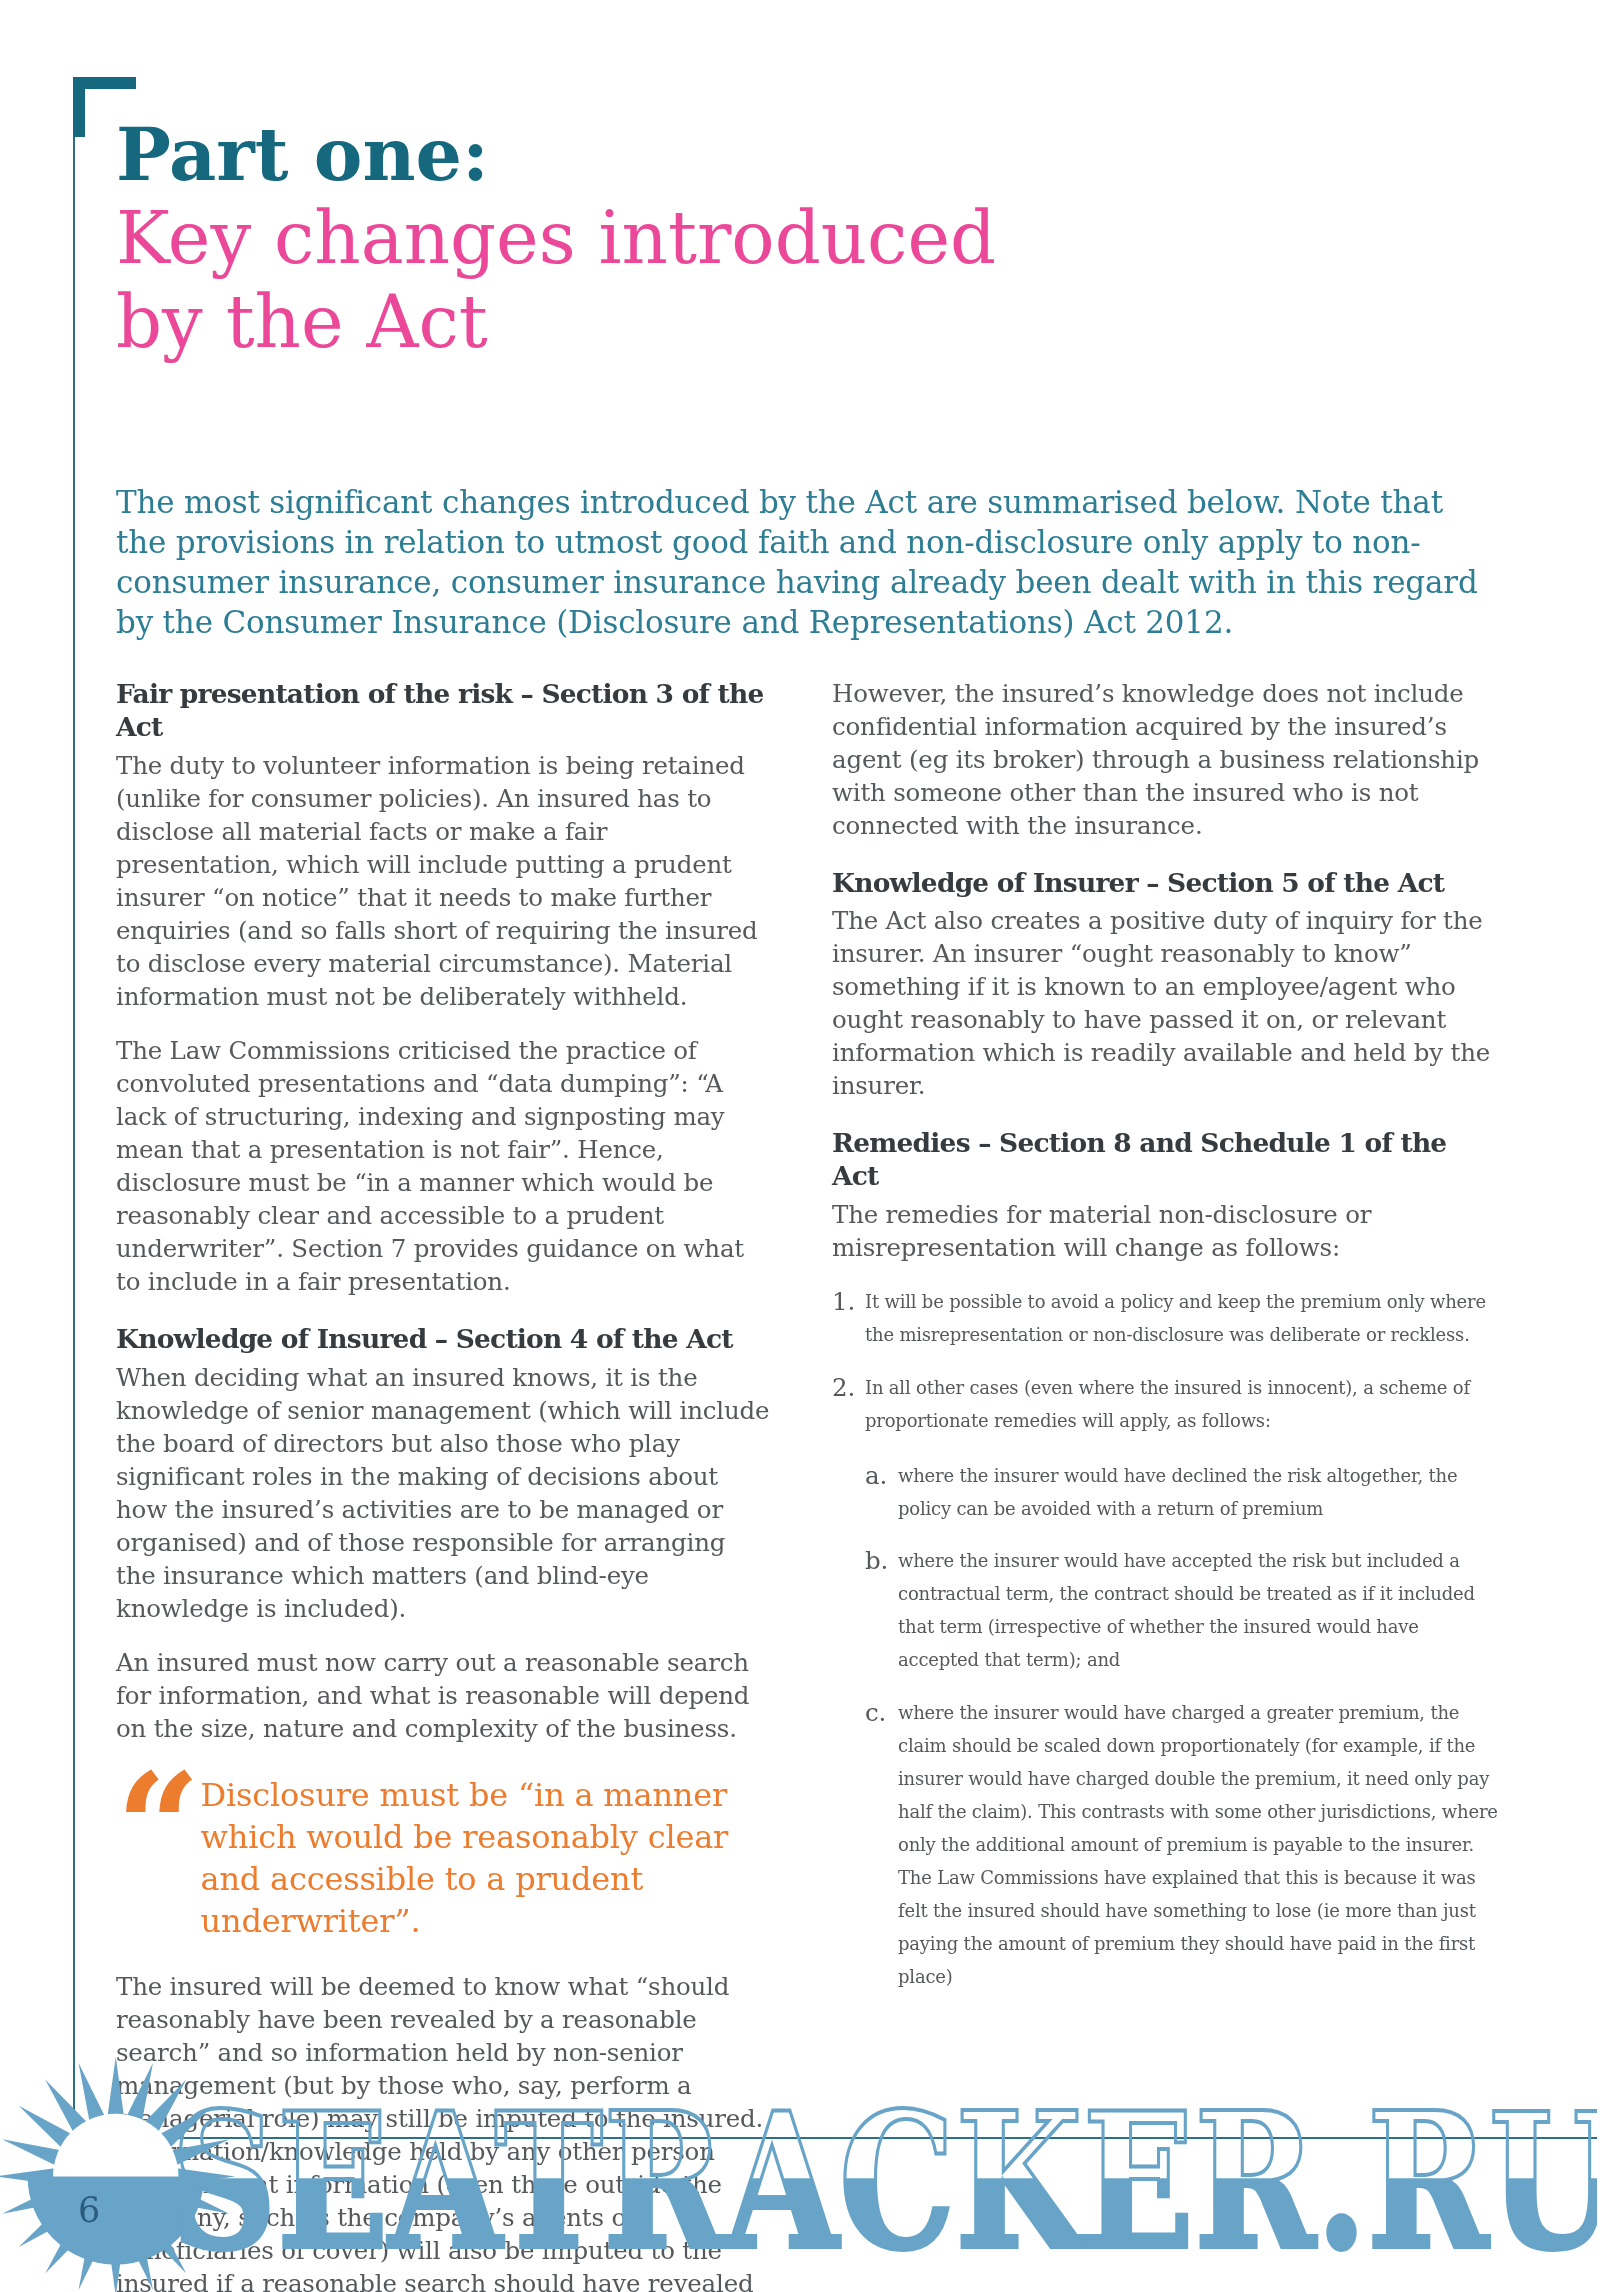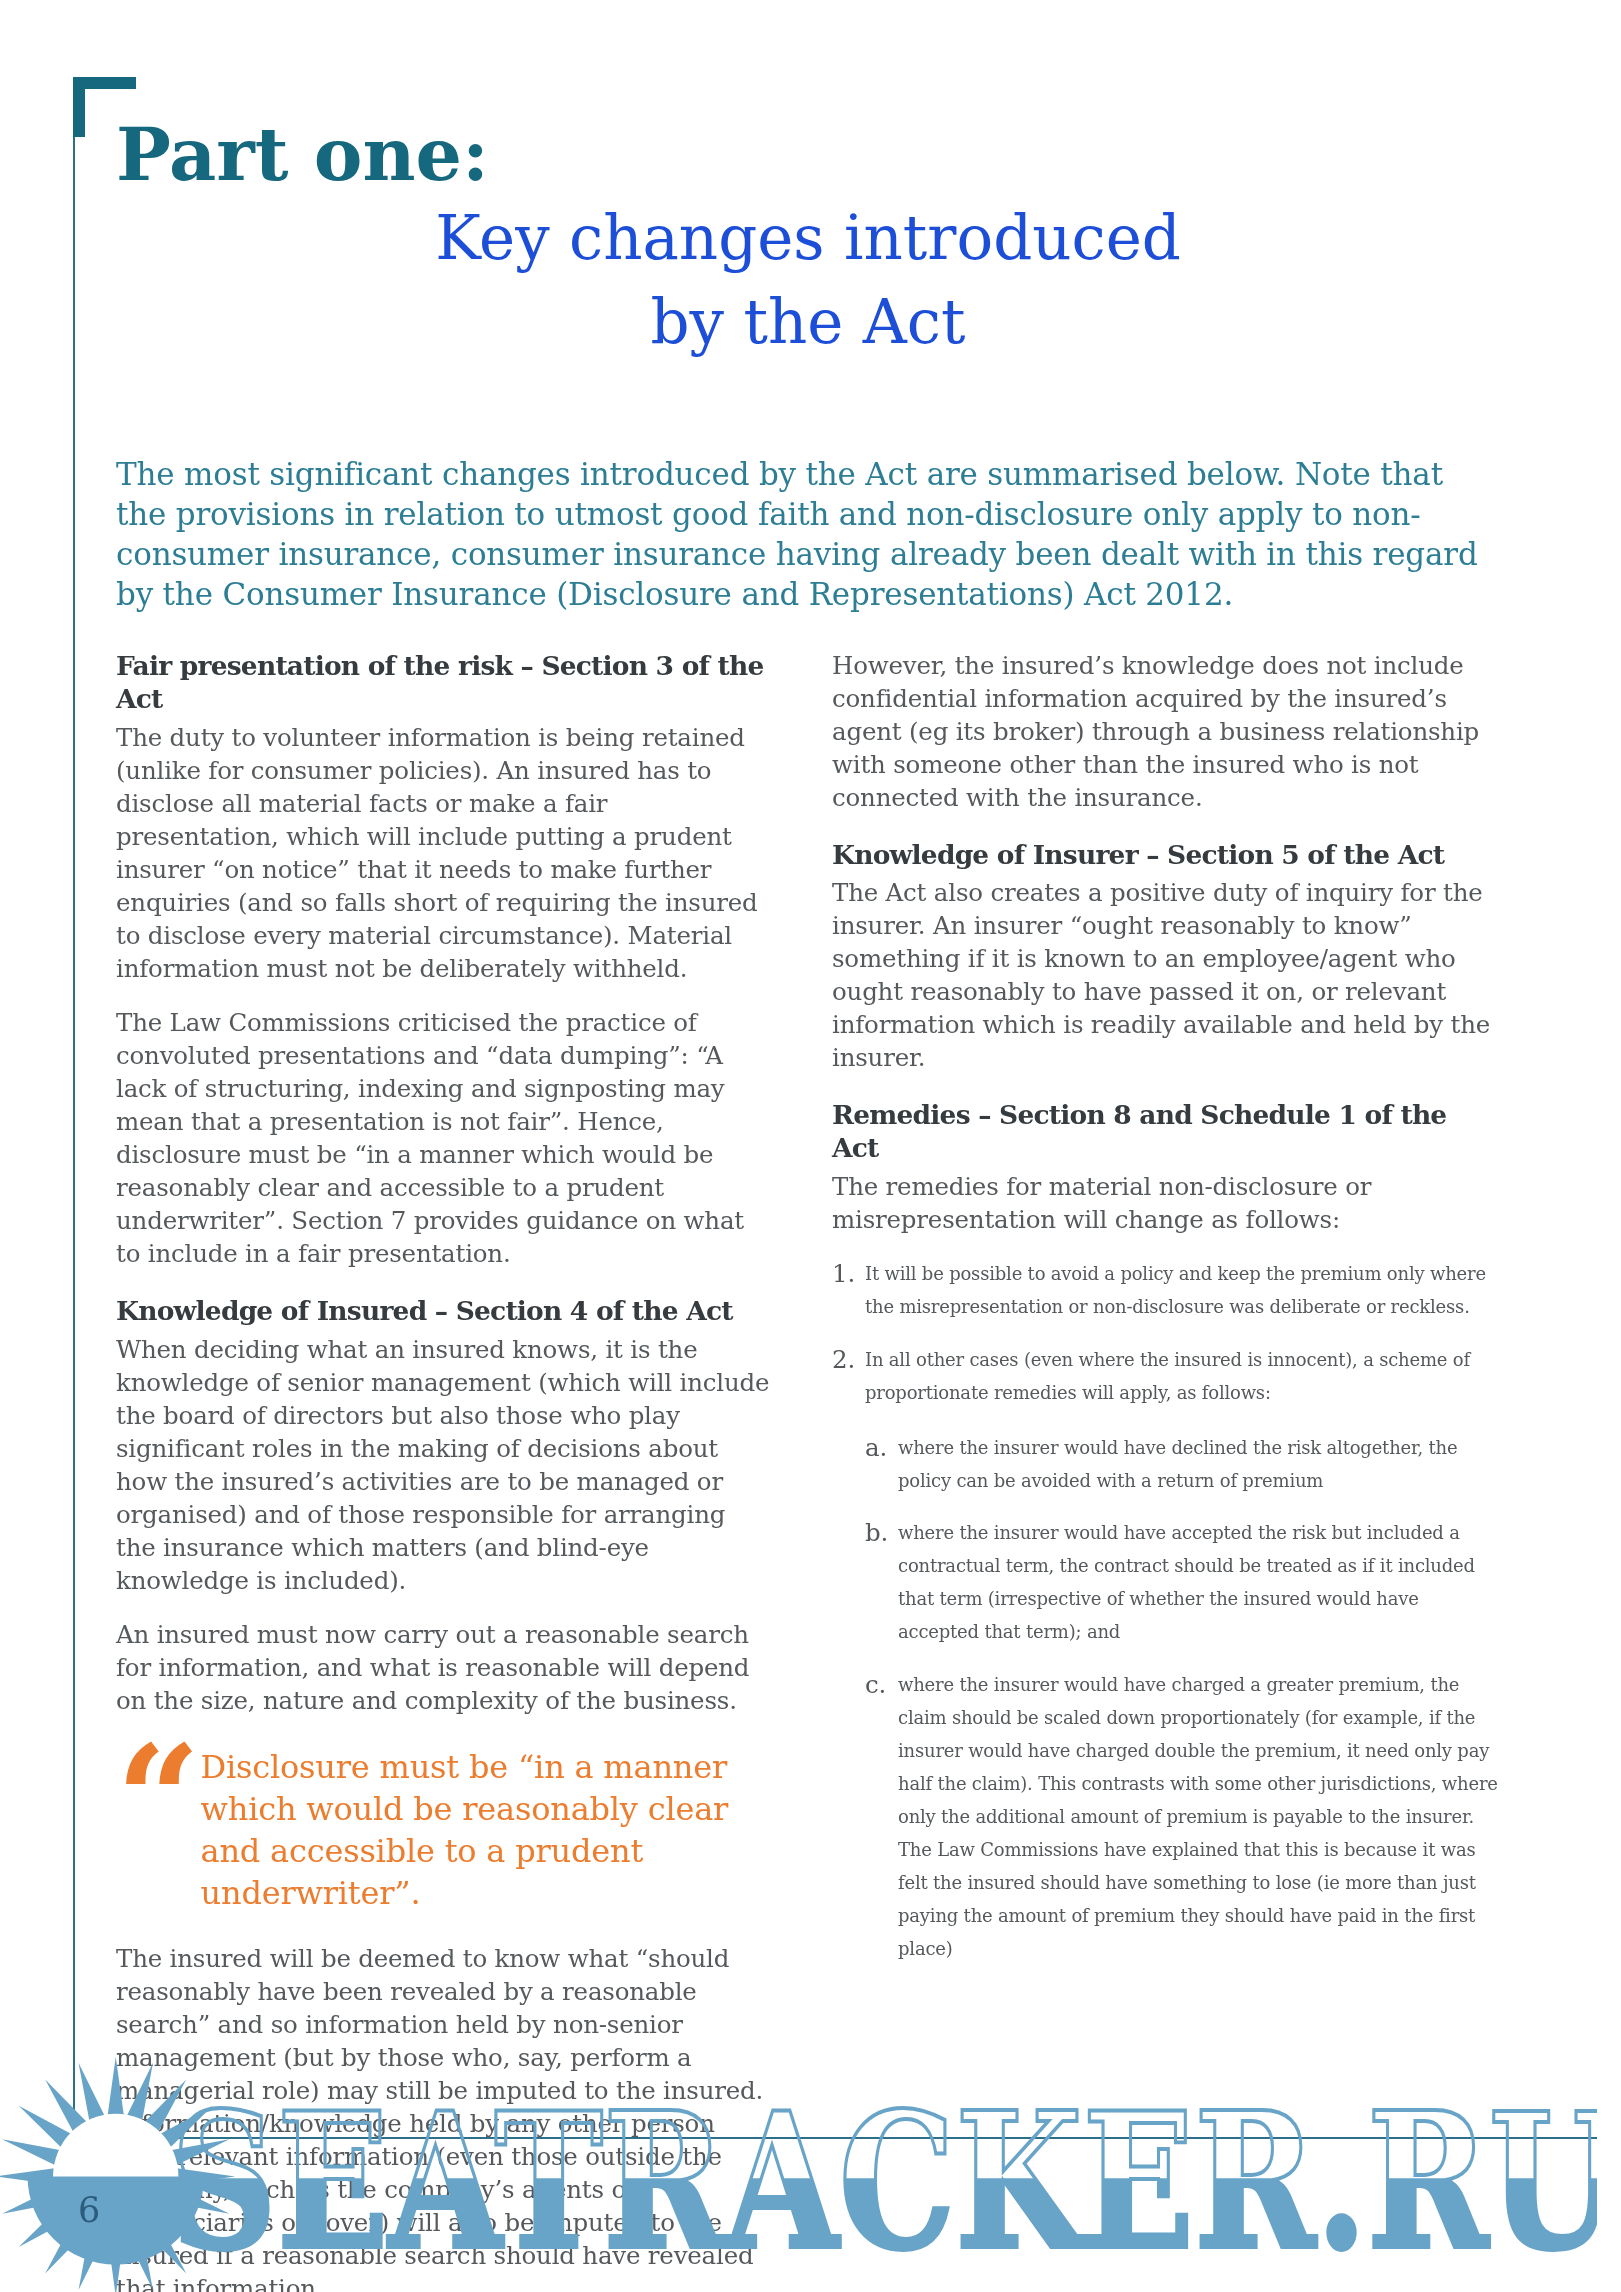--- a/index.html
+++ b/index.html
@@ -26,23 +26,23 @@
   .bottom-rule{
     position:absolute;left:73px;top:2137px;
     width:1549px;height:2px;background:#2b6f88;z-index:1;
   }
   
   .content{position:absolute;left:116px;top:0;width:1384px;z-index:2;}
   .part-title{
     margin:112px 0 0 0;
     font-size:73px;line-height:84px;font-weight:bold;color:#15687e;
   }
-  .main-title{font-size:61px;line-height:84px;font-weight:normal;color:#1d4ed8;text-align:center;}
+  .main-title{font-size:72px;line-height:84px;font-weight:normal;color:#ec4899;}
   .intro{
-    margin-top:90px;
+    margin-top:118px;
     font-size:31px;line-height:40px;color:#2d7e94;
     letter-spacing:-0.2px;
   }
   .columns{display:flex;gap:61px;margin-top:35px;}
   .col-left{width:655px;flex:none;}
   .col-right{width:668px;flex:none;}
   .col h2, .columns h2{
     margin:0 0 9.8px 0;
     font-size:38px;line-height:45px;letter-spacing:-0.5px;
     color:#17697f;font-weight:bold;

